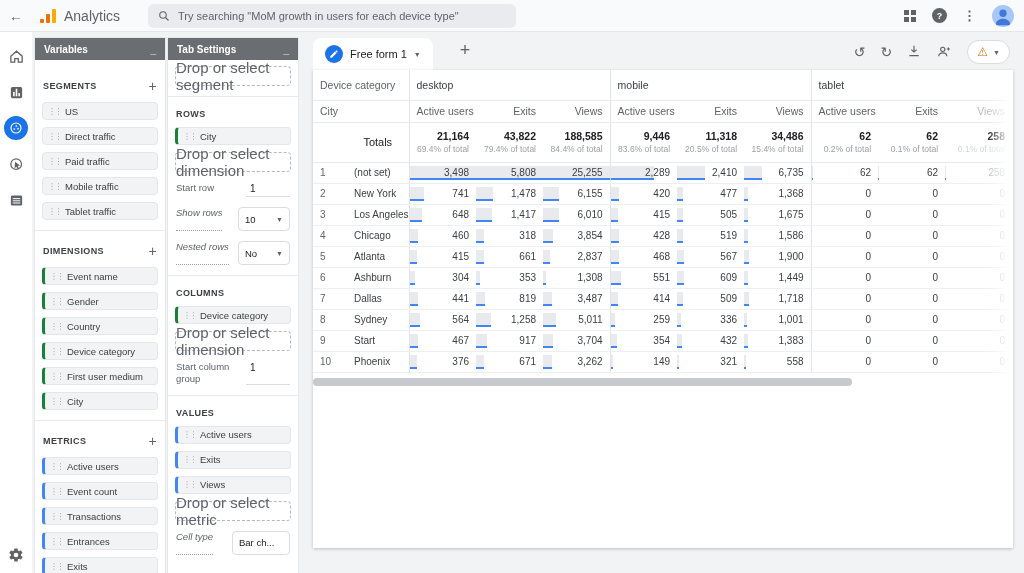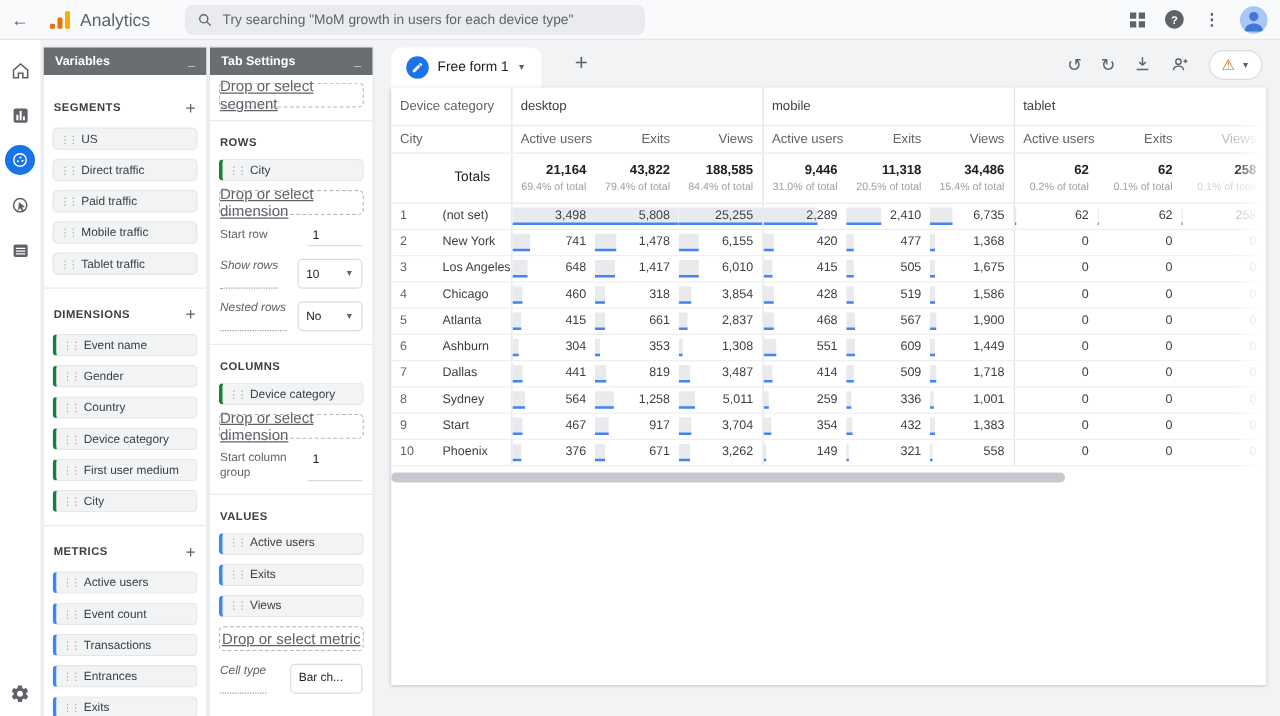--- a/index.html
+++ b/index.html
@@ -47,21 +47,21 @@
   .sec-label { display:flex; justify-content:space-between; align-items:center; font-size:9px;
                font-weight:bold; color:#3c4043; letter-spacing:.4px; margin:12px 1px 8px; }
   .sec-plus { font-size:14px; font-weight:400; color:#5f6368; cursor:pointer; }
   .chip { height:18px; background:#f1f3f4; border:1px solid #e4e6e9; border-radius:4px;
           display:flex; align-items:center; gap:4px; padding:0 5px; margin-bottom:7px;
           font-size:9.5px; color:#3c4043; cursor:grab; overflow:hidden; white-space:nowrap; }
   .chip .grip { color:#9aa0a6; font-size:8px; letter-spacing:-1.5px; }
   .chip.dimension { border-left:3px solid #188038; }
   .chip.metric { border-left:3px solid #4285f4; }
   .drop { border:1px dashed #b4b8bd; border-radius:4px; height:20px; display:flex; align-items:center;
-          justify-content:center; font-size:12px; color:#5f6368; margin-bottom:8px; cursor:pointer;text-decoration:underline; }
+          justify-content:center; font-size:15px; color:#5f6368; margin-bottom:8px; cursor:pointer; }
   .pdivider { border-top:1px solid #e8eaed; margin:10px -7px; }
   .field { display:flex; justify-content:space-between; margin:10px 1px; }
   .flabel { font-size:9.5px; color:#5f6368; line-height:1.25; }
   .flabel.hint { border-bottom:1px dotted #9aa0a6;font-style:italic; }
   .num-input { width:44px; border-bottom:1px solid #dadce0; font-size:10px; color:#202124; padding:1px 4px 2px; }
   .select { width:52px; height:24px; border:1px solid #dadce0; border-radius:4px; background:#fff;
             display:flex; align-items:center; justify-content:space-between; padding:0 6px;
             font-size:9.5px; color:#202124; cursor:pointer; }
   .caret { color:#5f6368; font-size:7px; }
 
@@ -452,21 +452,21 @@
               <td>
                 <div class="tval">43,822</div>
                 <div class="tpct">79.4% of total</div>
               </td>
               <td>
                 <div class="tval">188,585</div>
                 <div class="tpct">84.4% of total</div>
               </td>
               <td class="group-start">
                 <div class="tval">9,446</div>
-                <div class="tpct">31.0% of total</div>
+                <div class="tpct">83.6% of total</div>
               </td>
               <td>
                 <div class="tval">11,318</div>
                 <div class="tpct">20.5% of total</div>
               </td>
               <td>
                 <div class="tval">34,486</div>
                 <div class="tpct">15.4% of total</div>
               </td>
               <td class="group-start">

